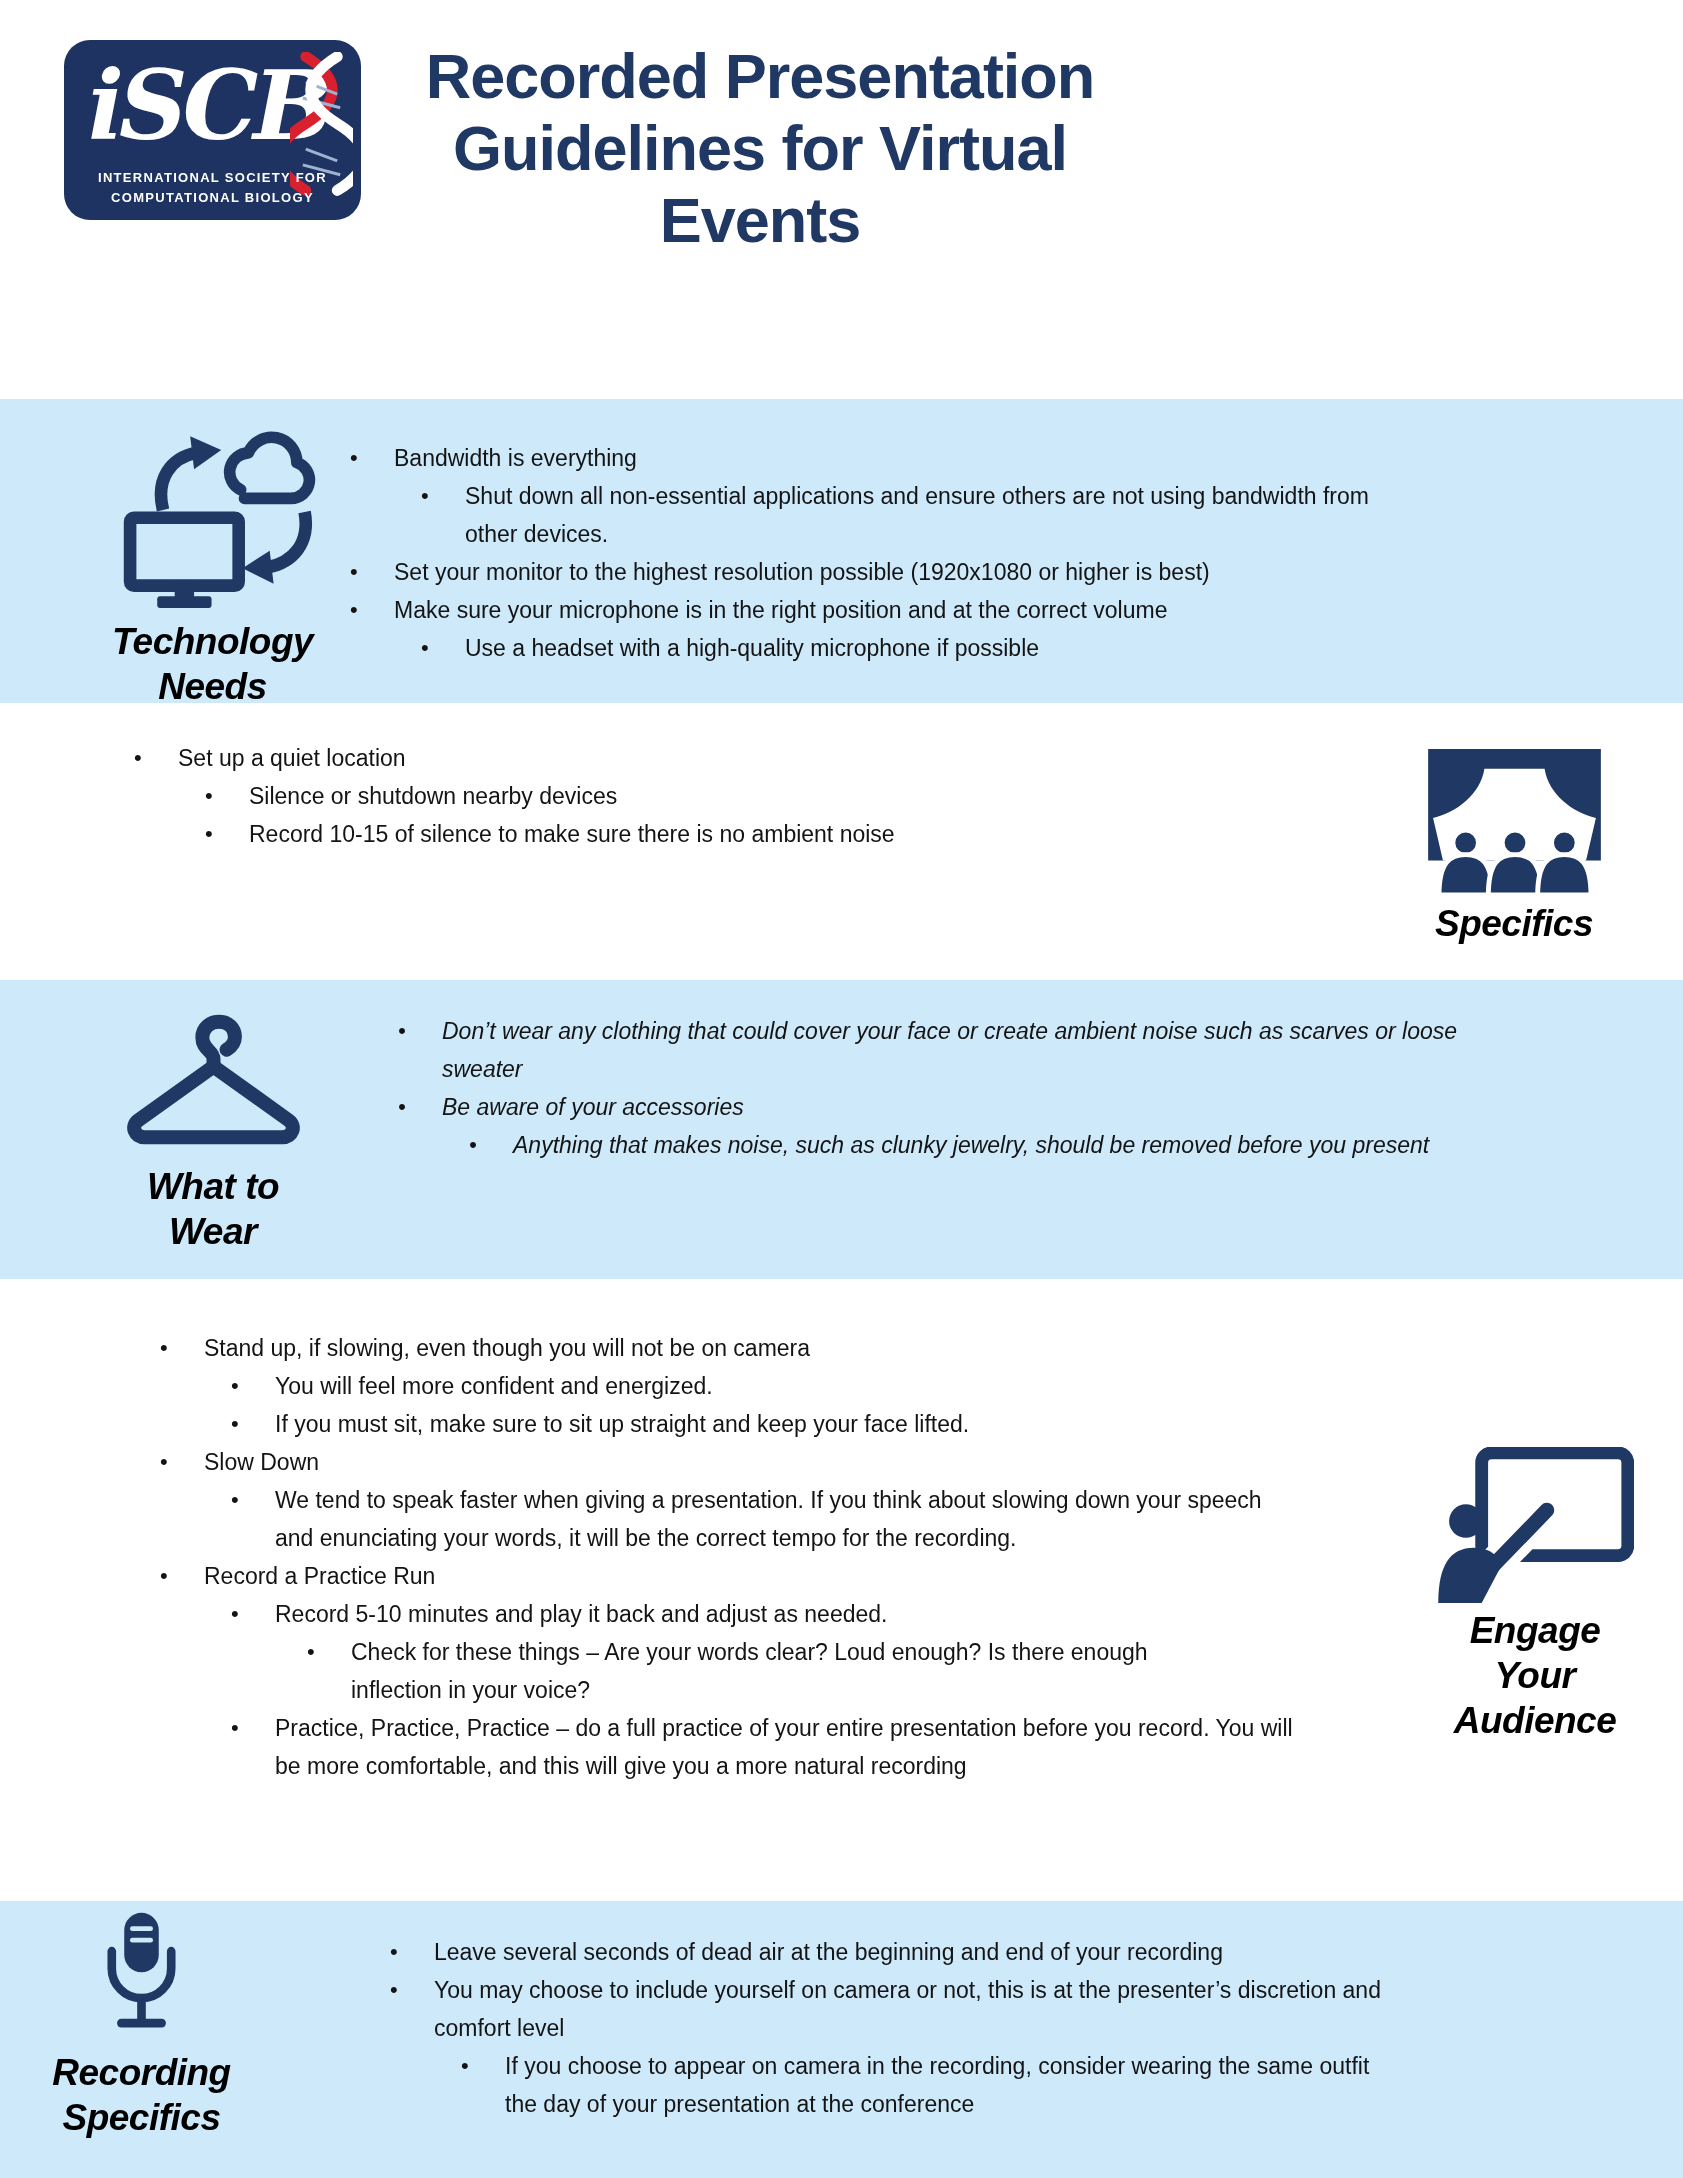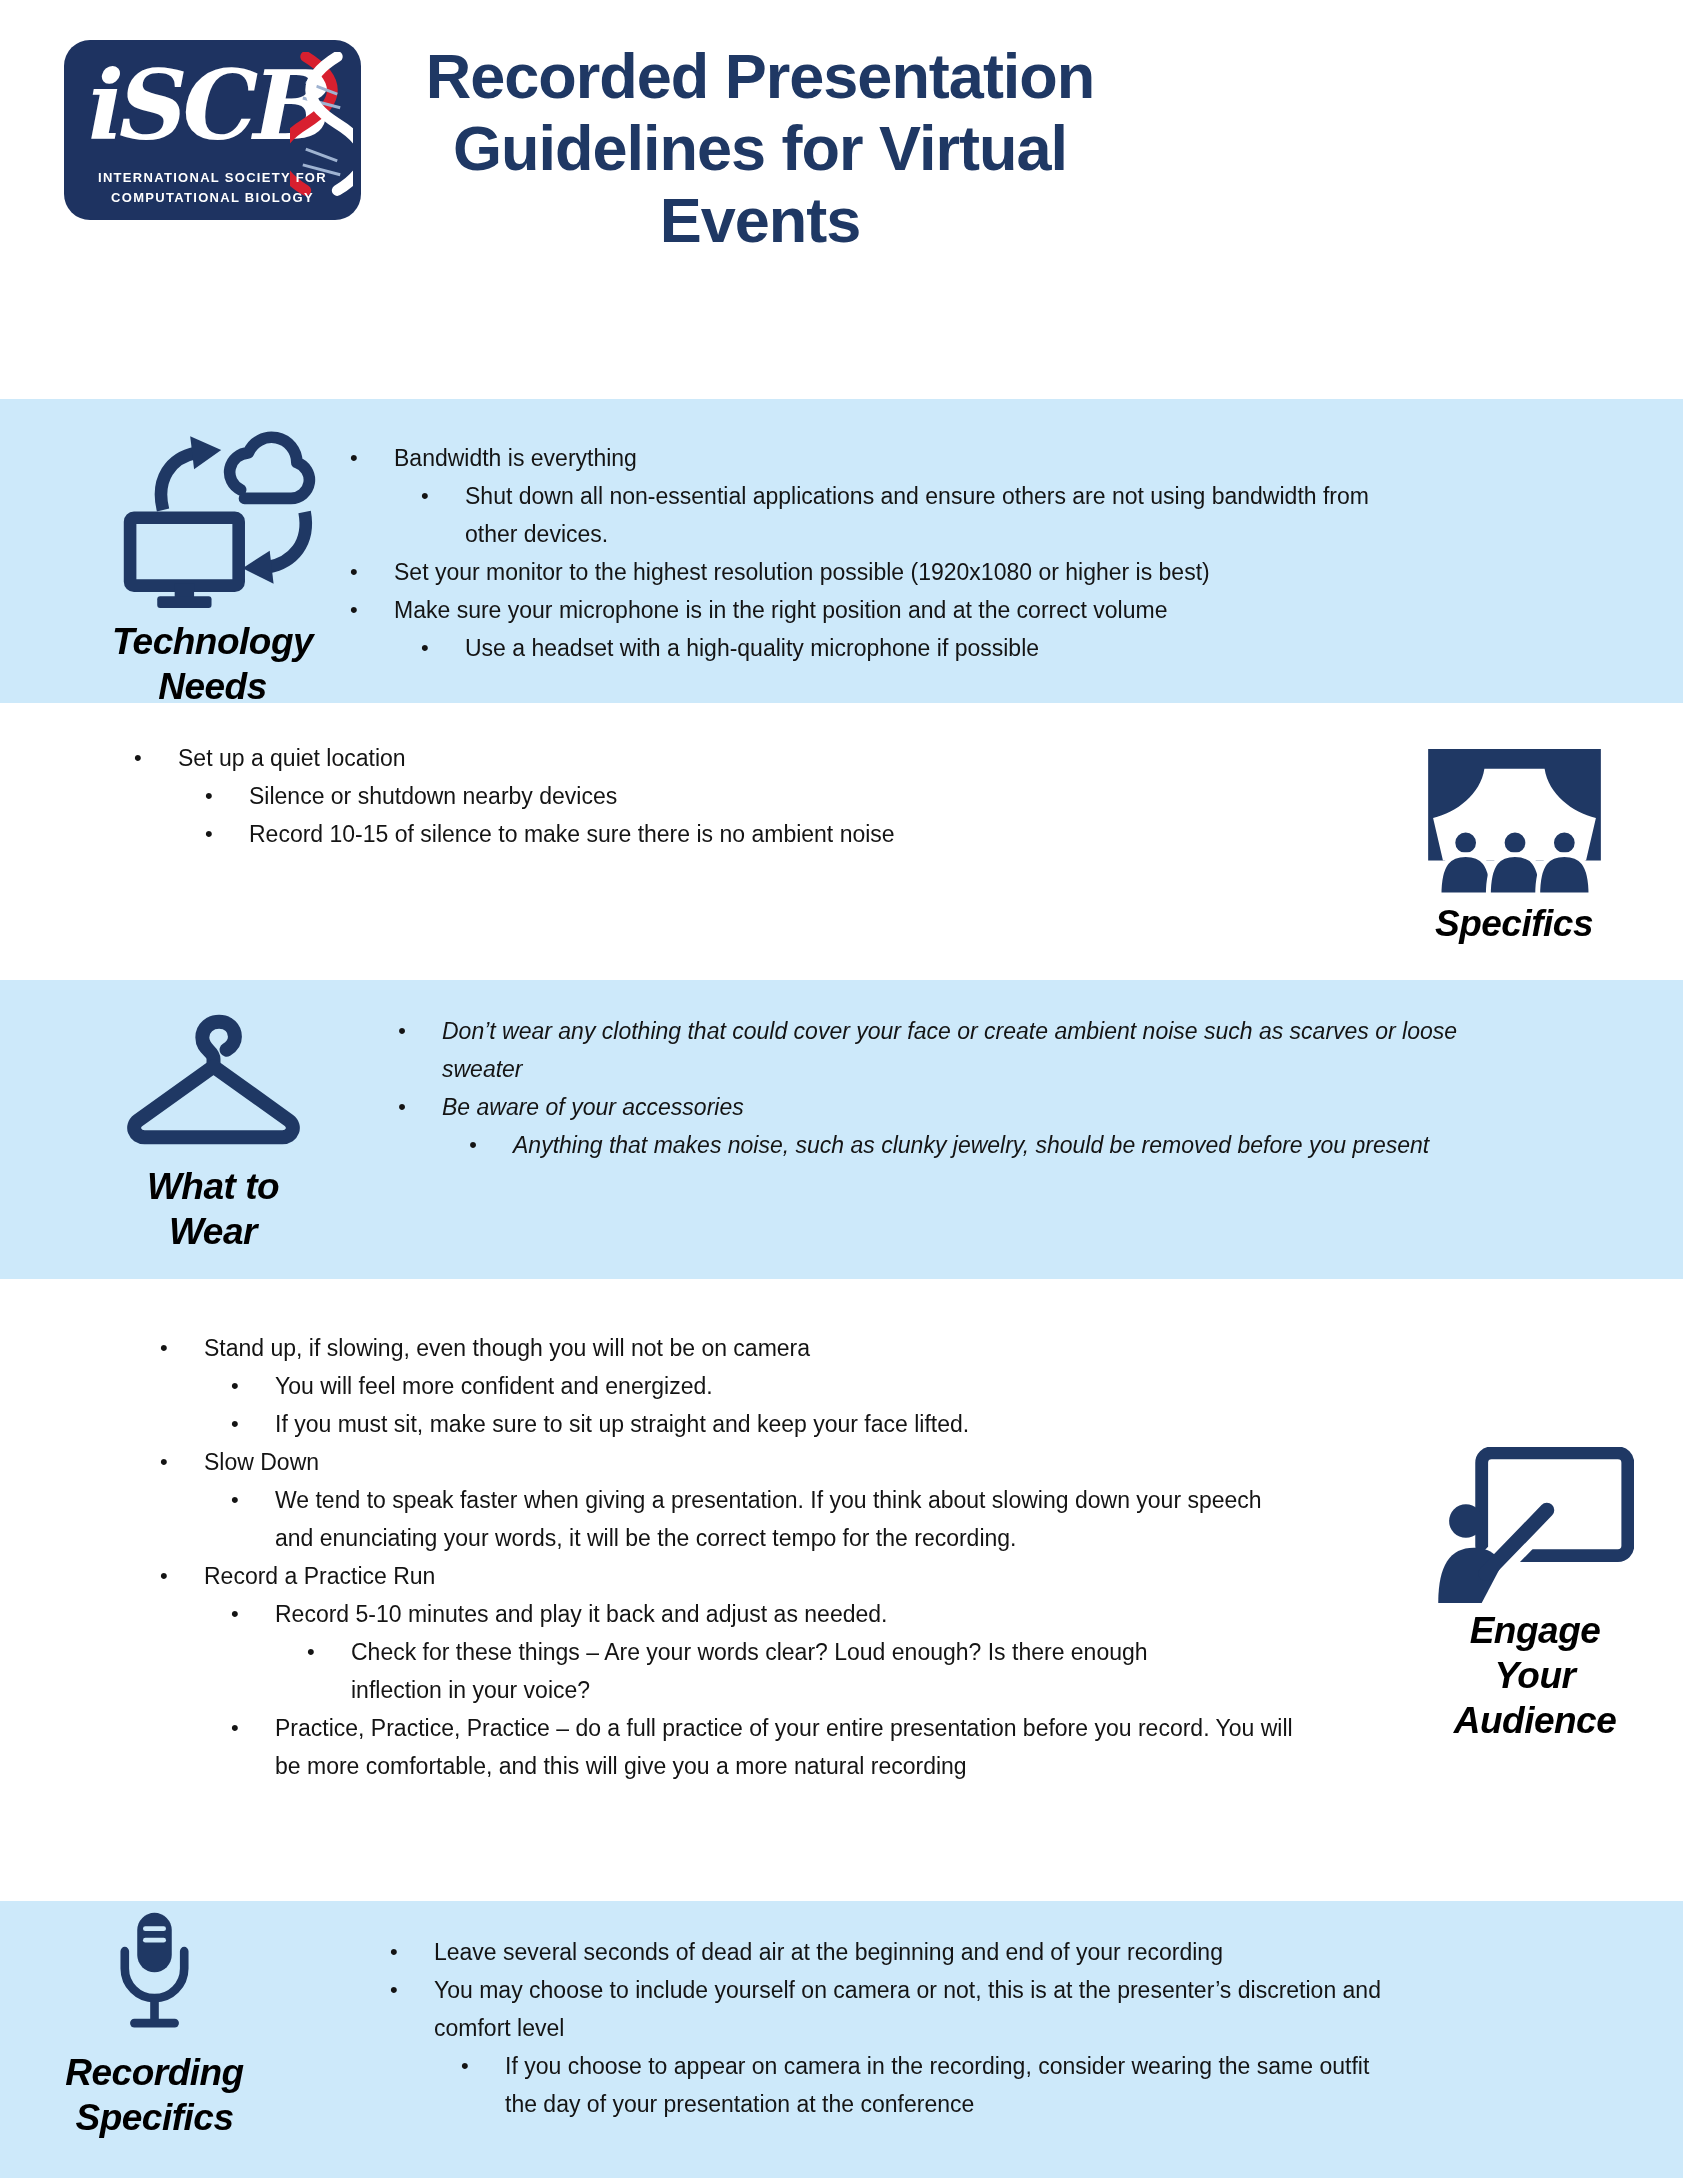--- a/index.html
+++ b/index.html
@@ -30,21 +30,21 @@
   .label{font-size:37px;font-weight:bold;color:#000000;text-align:center;
          line-height:45px;letter-spacing:-0.5px;font-style:italic;}
   #band-tech  .icon-block{left:79px;top:10px;width:267px;}
   #band-tech  .label{width:248px;margin-top:6px;}
   #band-loc   .icon-block{left:1424px;top:46px;width:180px;}
   #band-loc   .label{width:180px;margin-top:2px;}
   #band-wear  .icon-block{left:89px;top:25px;width:248px;}
   #band-wear  .label{width:178px;margin-top:10px;}
   #band-engage .icon-block{left:1411px;top:168px;width:248px;}
   #band-engage .label{width:188px;margin-top:5px;}
-  #band-rec   .icon-block{left:48px;top:8px;width:213px;}
+  #band-rec   .icon-block{left:35px;top:8px;width:213px;}
   #band-rec   .label{width:198px;margin-top:2px;}
 
   
   .bullets{position:absolute;list-style:none;margin:0;padding:0;
            font-size:23px;line-height:38px;color:#141414;}
   .bullets li{position:relative;padding-left:46px;}
   .bullets li::before{content:"•";position:absolute;left:2px;top:0;font-size:22px;color:#141414;}
   .bullets .lvl2{margin-left:71px;}
   .bullets .lvl3{margin-left:147px;}
   .lvl1{max-width:1026px;}

